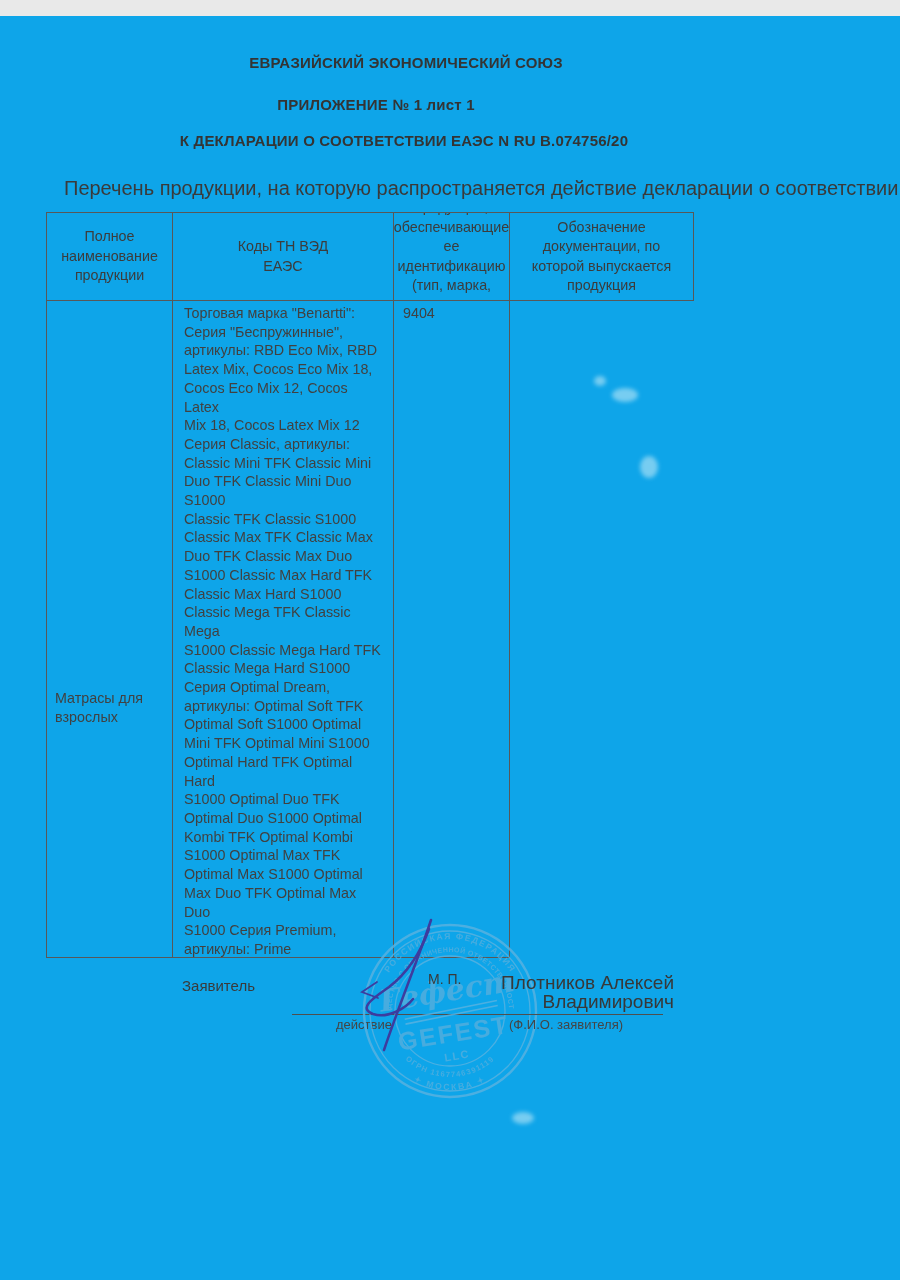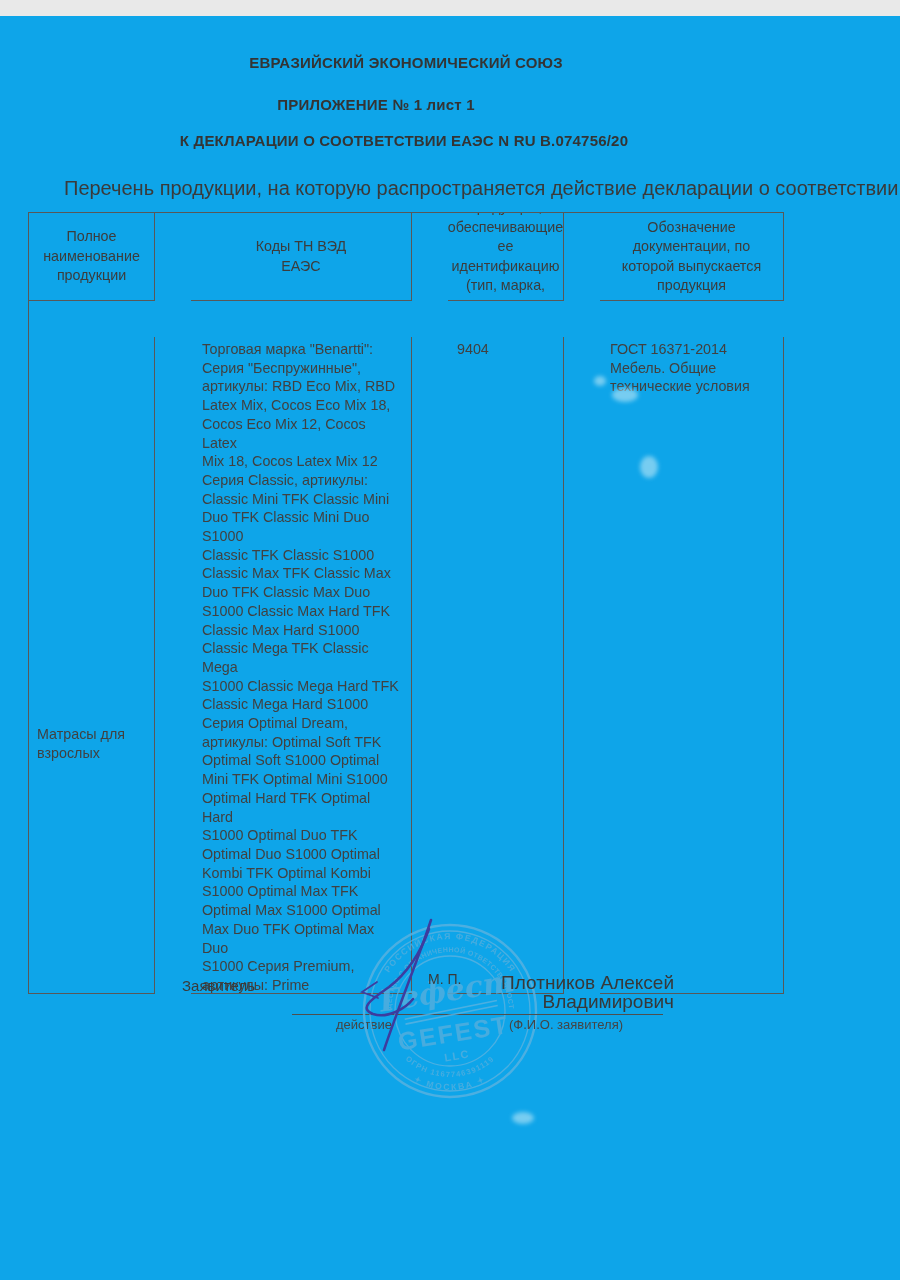--- a/index.html
+++ b/index.html
@@ -5,24 +5,24 @@
   html,body{margin:0;padding:0;background:#e9e9e9;}
   .page{
     position:relative;width:900px;height:1265px;margin:16px auto;
     background:#0ea5e9;overflow:hidden;
     font-family:"Liberation Sans",sans-serif;color:#3e3e3e;
   }
   .hline{position:absolute;width:100%;text-align:center;font-weight:bold;font-size:15px;letter-spacing:.2px;color:#343434;}
   .intro{position:absolute;left:64px;top:161px;font-size:20px;color:#3a3a3a;}
   
   .doc-table{
-    position:absolute;left:28px;top:196px;
+    position:absolute;left:46px;top:196px;
     display:grid;grid-template-columns:126px 221px 116px 184px;
     grid-template-rows:88px 657px;
-    border-top:1.4px solid #585858;border-left:1.4px solid #585858;gap:36px;
+    border-top:1.4px solid #585858;border-left:1.4px solid #585858;
   }
   .cell{border-right:1.4px solid #585858;border-bottom:1.4px solid #585858;
     font-size:14.3px;line-height:18.7px;white-space:pre-line;overflow:hidden;}
   .th{display:flex;align-items:center;justify-content:center;text-align:center;
     padding:4px 6px;line-height:19.5px;color:#3c3c3c;}
   .td{padding:4px 8px 0 9px;color:#414141;}
   .td-name{padding-top:388px;padding-left:8px;}
   .td-details{padding-left:11px;padding-top:3px;}
   .td-code{padding-top:3px;}
   .td-docs{padding-top:3px;padding-left:10px;}
@@ -97,23 +97,20 @@
 S1000 Optimal Max TFK
 Optimal Max S1000 Optimal
 Max Duo TFK Optimal Max Duo
 S1000 Серия Premium,
 артикулы: Prime
 Comfort TFK Prime Comfort
 S1000 Prime Comfort Max TFK
 Prime Comfort Max S1000
 Prime Hard TFK Prime Hard</div>
     <div class="cell td td-code">9404</div>
-    <div class="cell td td-docs">ГОСТ 16371-2014
-Мебель. Общие
-технические условия</div>
   </div>
 
   <div class="speck" style="left:612px;top:372px;width:26px;height:14px;"></div>
   <div class="speck" style="left:640px;top:440px;width:18px;height:22px;"></div>
   <div class="speck" style="left:594px;top:360px;width:12px;height:10px;"></div>
   <div class="speck" style="left:512px;top:1096px;width:22px;height:12px;"></div>
 
   <svg class="overlay" viewBox="0 0 900 1280">
     <defs>
       <path id="r1t" d="M -72 0 A 72 72 0 0 1 72 0"></path>

